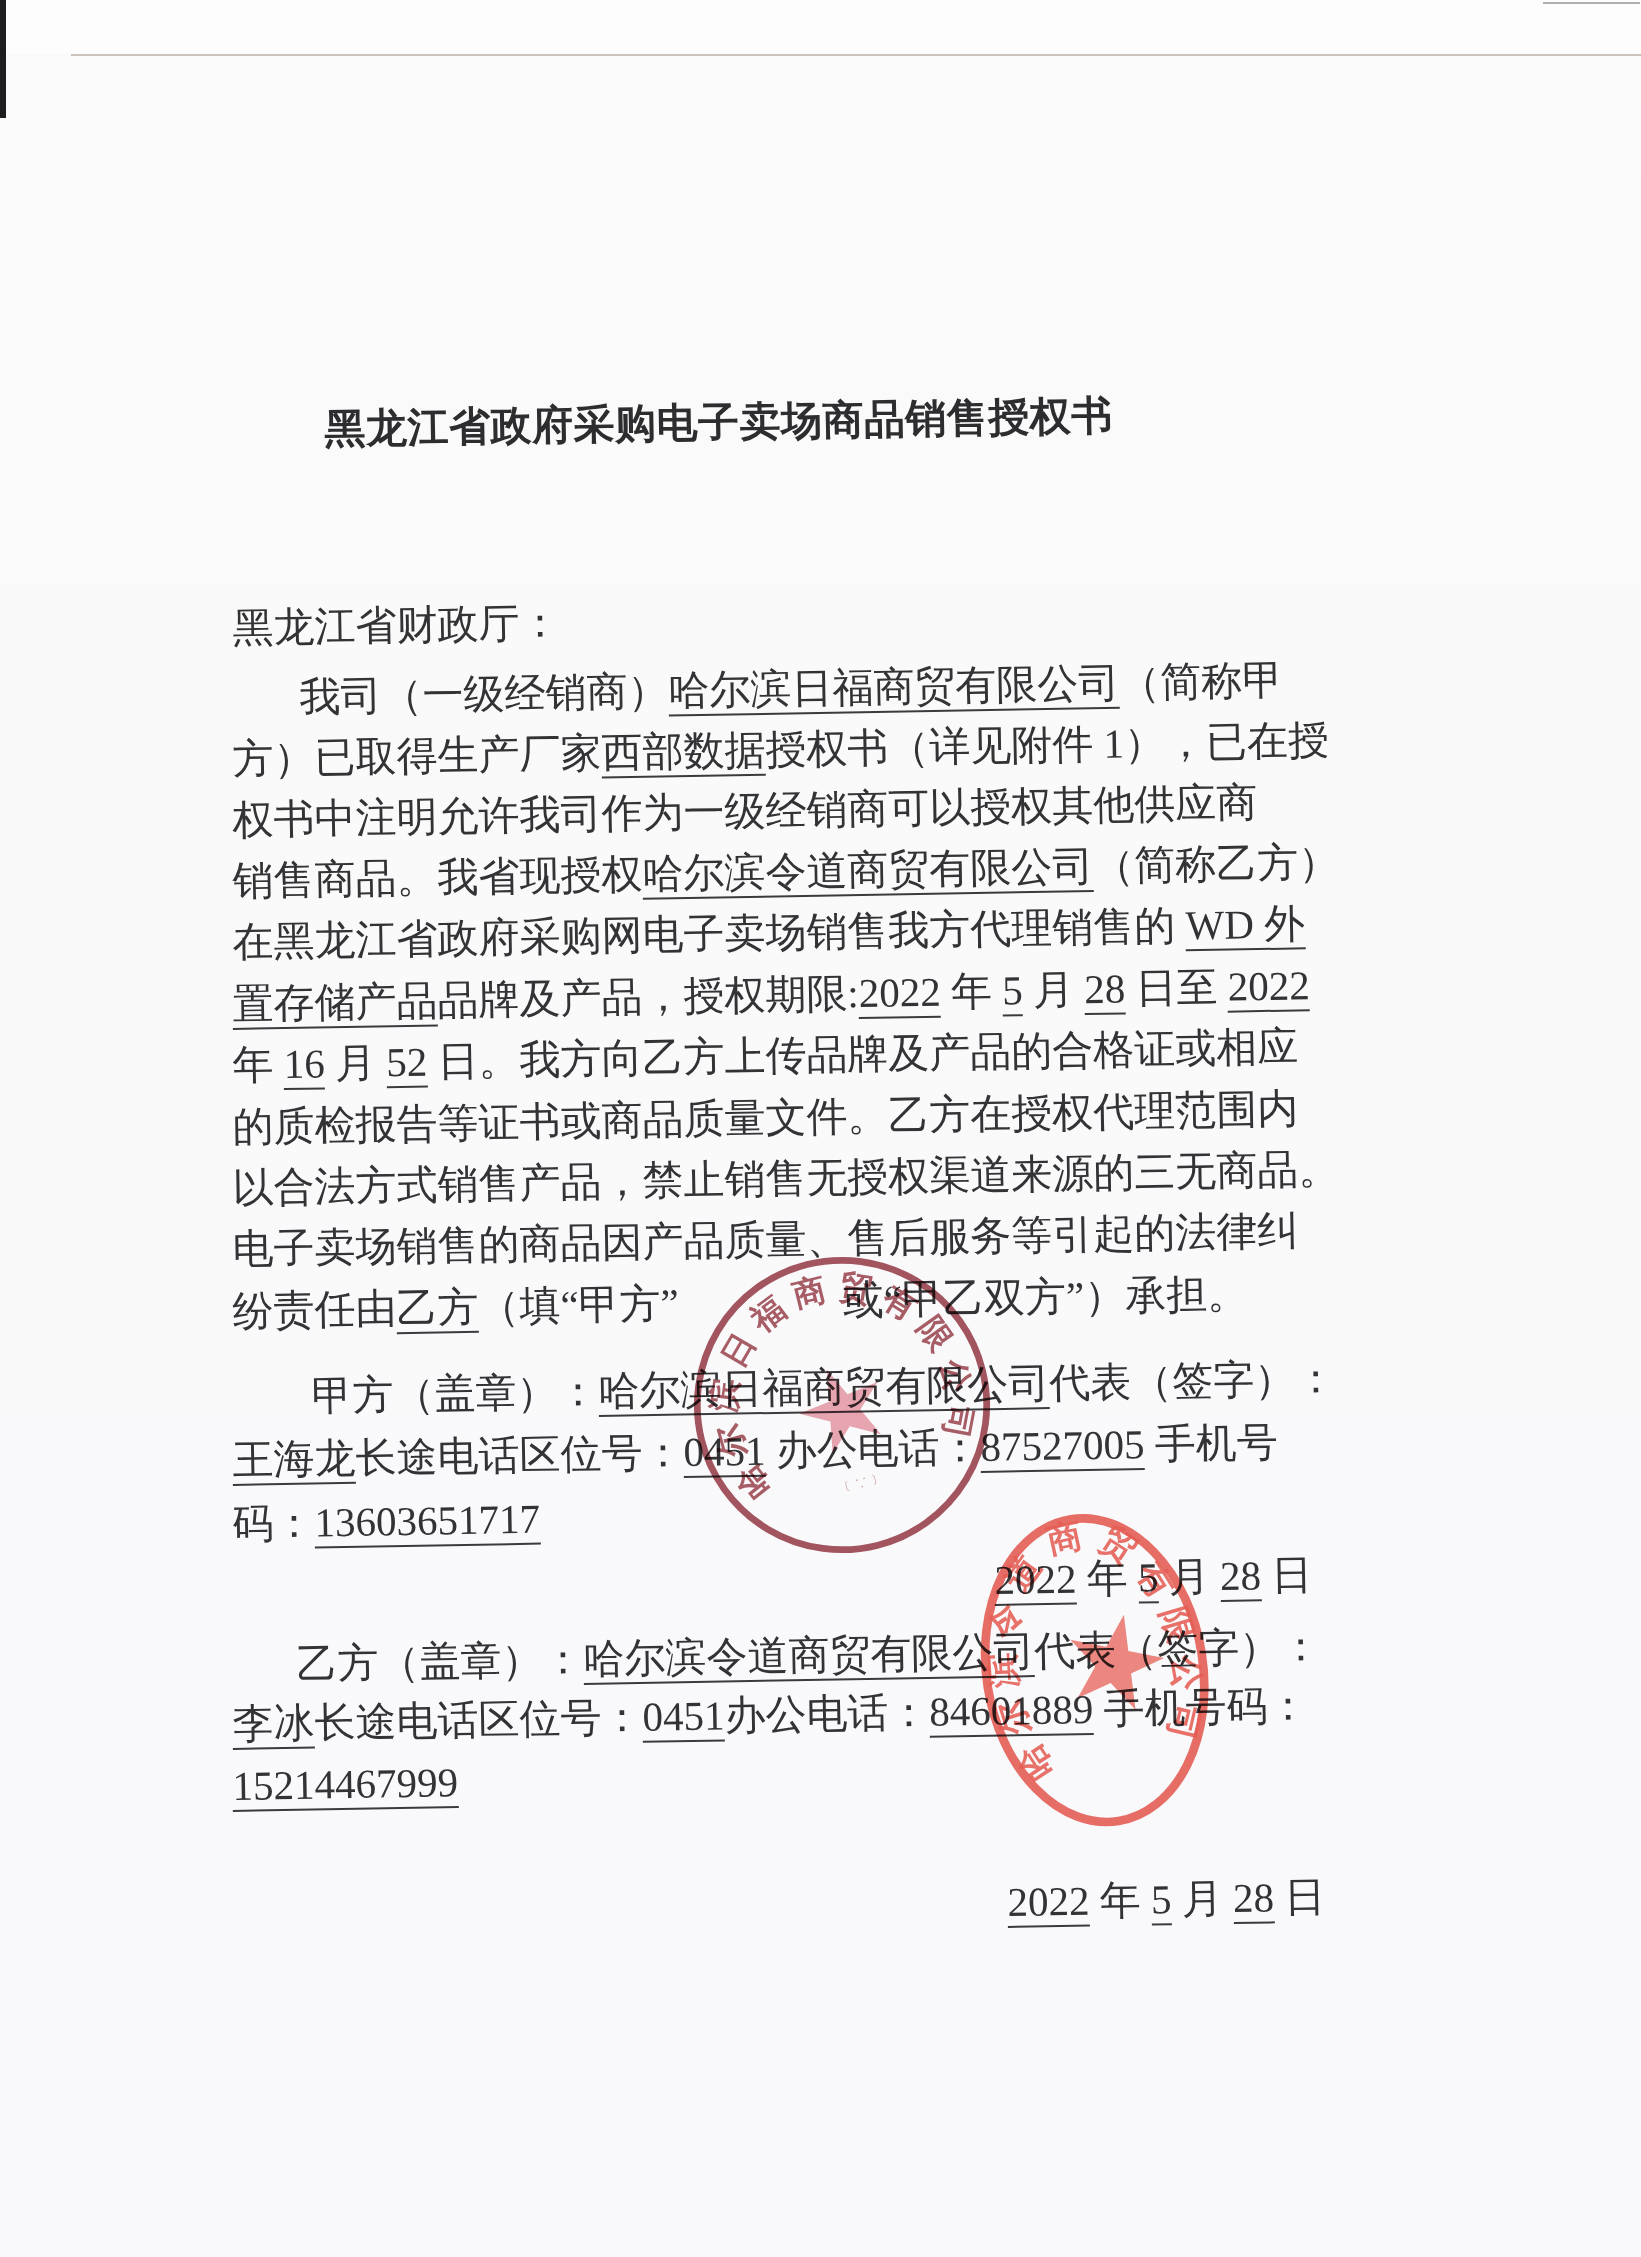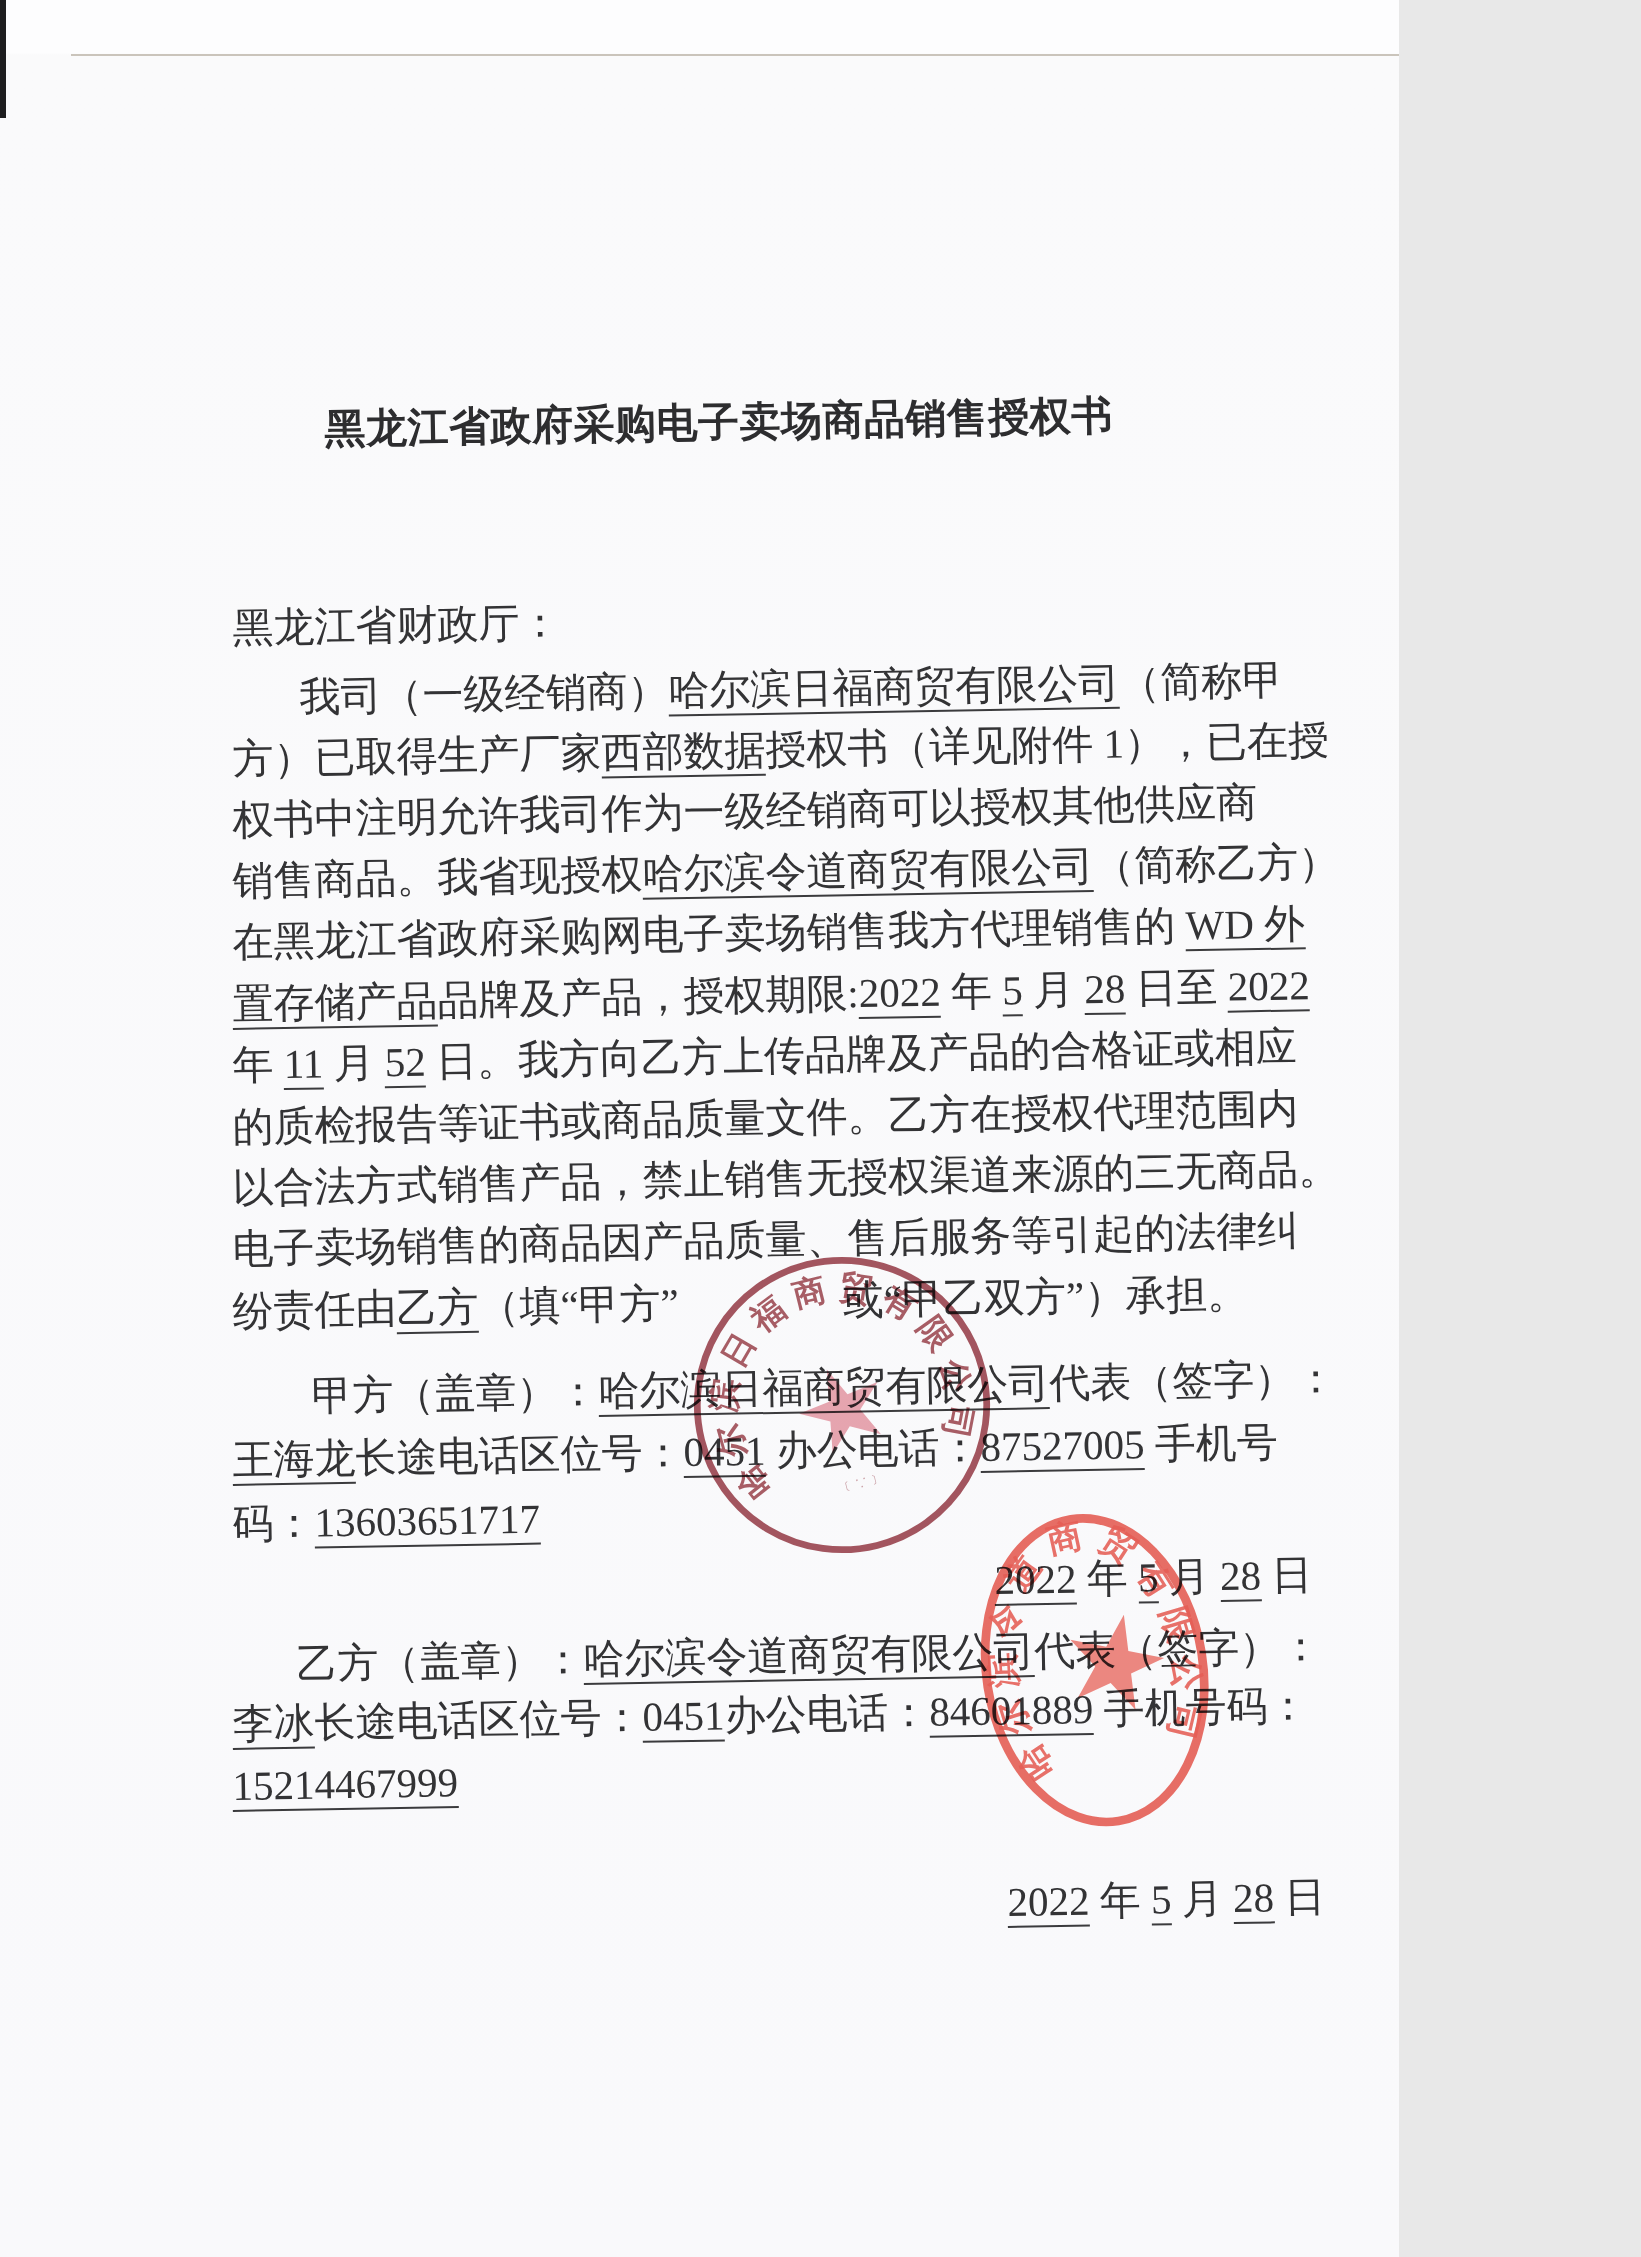--- a/index.html
+++ b/index.html
@@ -1,18 +1,18 @@
 <!DOCTYPE html>
 <html><head>
 <meta charset="utf-8">
 <style>
   html,body{margin:0;padding:0;background:#e8e8e8;}
   .page{
     position:relative;
-    width:1399px;height:2257px;
+    width:1641px;height:2257px;
     background:linear-gradient(180deg,#fdfdfe 0px,#fdfdfe 53px,#fafafb 55px,#f9f9fb 100%);
     overflow:hidden;
     font-family:"Liberation Serif","DejaVu Serif",serif;
   }
   .scan-edge-bar{position:absolute;left:0;top:0;width:5.8px;height:118px;background:#1d1d1f;}
   .scan-top-line{position:absolute;left:71px;top:54px;width:1570px;height:1.9px;background:#b9b1a6;opacity:.75;}
   .scan-top-line-right{position:absolute;left:1543px;top:1.9px;width:97px;height:1.9px;background:#9a9a9a;opacity:.8;}
   .doc-title{
     position:absolute;left:324px;top:402px;
     font-family:"Liberation Sans","DejaVu Sans",sans-serif;
@@ -41,21 +41,21 @@
   <div class="doc-title">黑龙江省政府采购电子卖场商品销售授权书</div>
 
   <div>
       <div class="line" style="left: 232px; top: 601px;"><span class="">黑龙江省财政厅：</span></div>
       <div class="line" style="left: 299px; top: 670px;"><span class="">我司（一级经销商）</span><span class="u">哈尔滨日福商贸有限公司</span><span class="">（简称甲</span></div>
       <div class="line" style="left: 232px; top: 732px;"><span class="">方）已取得生产厂家</span><span class="u">西部数据</span><span class="">授权书（详见附件 1），已在授</span></div>
       <div class="line" style="left: 232px; top: 793px;"><span class="">权书中注明允许我司作为一级经销商可以授权其他供应商</span></div>
       <div class="line" style="left: 232px; top: 854px;"><span class="">销售商品。我省现授权</span><span class="u">哈尔滨令道商贸有限公司</span><span class="">（简称乙方）</span></div>
       <div class="line" style="left: 232px; top: 915px;"><span class="">在黑龙江省政府采购网电子卖场销售我方代理销售的 </span><span class="u">WD 外</span></div>
       <div class="line" style="left: 232px; top: 977px;"><span class="u">置存储产品</span><span class="">品牌及产品，授权期限:</span><span class="u">2022</span><span class=""> 年 </span><span class="u">5</span><span class=""> 月 </span><span class="u">28</span><span class=""> 日至 </span><span class="u">2022</span></div>
-      <div class="line" style="left: 232px; top: 1038px;"><span class="">年 </span><span class="u">11</span><span class=""> 月 </span><span class="u">52</span><span class=""> 日。我方向乙方上传品牌及产品的合格证或相应</span></div>
+      <div class="line" style="left: 232px; top: 1038px;"><span class="">年 </span><span class="u">16</span><span class=""> 月 </span><span class="u">52</span><span class=""> 日。我方向乙方上传品牌及产品的合格证或相应</span></div>
       <div class="line" style="left: 232px; top: 1100px;"><span class="">的质检报告等证书或商品质量文件。乙方在授权代理范围内</span></div>
       <div class="line" style="left: 232px; top: 1161px;"><span class="">以合法方式销售产品，禁止销售无授权渠道来源的三无商品。</span></div>
       <div class="line" style="left: 232px; top: 1222px;"><span class="">电子卖场销售的商品因产品质量、售后服务等引起的法律纠</span></div>
       <div class="line" style="left: 232px; top: 1284px;"><span class="">纷责任由</span><span class="u">乙方</span><span class="">（填“甲方”</span><span class="gap"></span><span class="">或“甲乙双方”）承担。</span></div>
       <div class="line" style="left: 311px; top: 1369px;"><span class="">甲方（盖章）：</span><span class="u">哈尔滨日福商贸有限公司</span><span class="">代表（签字）：</span></div>
       <div class="line" style="left: 232px; top: 1433px;"><span class="u">王海龙</span><span class="">长途电话区位号：</span><span class="u">0451</span><span class=""> 办公电话：</span><span class="u">87527005</span><span class=""> 手机号</span></div>
       <div class="line" style="left: 232px; top: 1497px;"><span class="">码：</span><span class="u">13603651717</span></div>
       <div class="line" style="left: 994px; top: 1553px;"><span class="u">2022</span><span class=""> 年 </span><span class="u">5</span><span class=""> 月 </span><span class="u">28</span><span class=""> 日</span></div>
       <div class="line" style="left: 296px; top: 1637px;"><span class="">乙方（盖章）：</span><span class="u">哈尔滨令道商贸有限公司</span><span class="">代表（签字）：</span></div>
       <div class="line" style="left: 232px; top: 1697px;"><span class="u">李冰</span><span class="">长途电话区位号：</span><span class="u">0451</span><span class="">办公电话：</span><span class="u">84601889</span><span class=""> 手机号码：</span></div>

